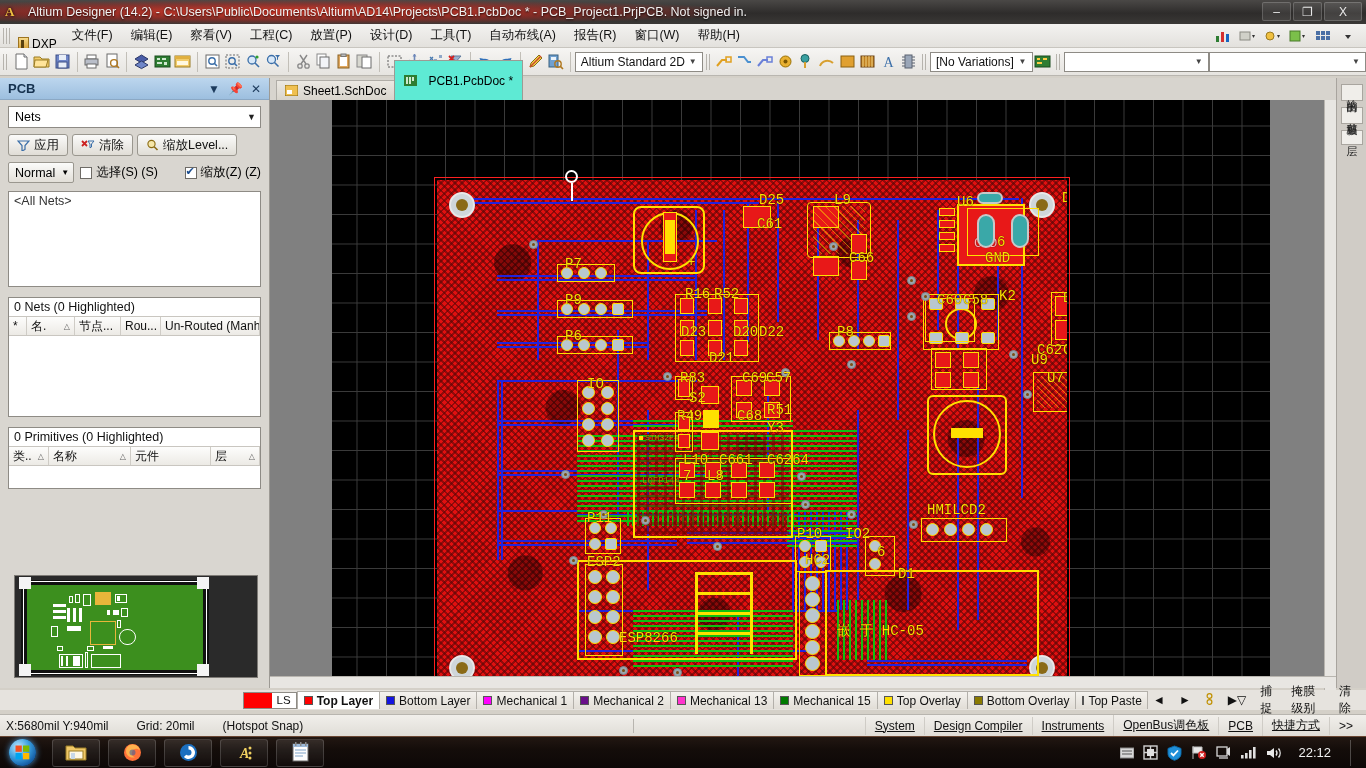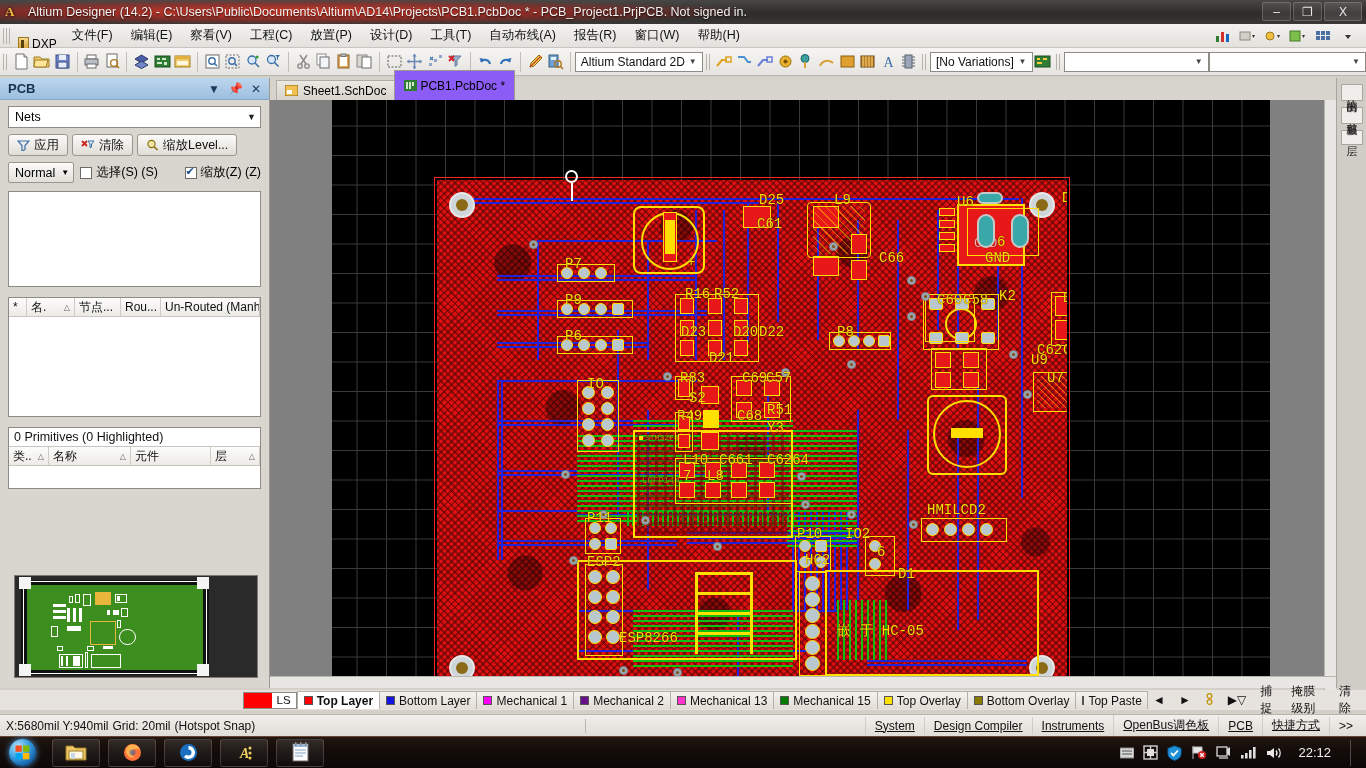--- a/index.html
+++ b/index.html
@@ -161,21 +161,21 @@
     background:linear-gradient(180deg,#f4f2ee,#e1ddd6); color:#111; white-space:nowrap; }
   .ltab.act { background:#fff; font-weight:bold; }
   .sw { width:9px; height:9px; border:1px solid #555; display:inline-block; }
   #layerright { margin-left:auto; display:flex; align-items:center; gap:2px; padding-right:4px; }
   .lbtn { padding:1px 6px; font-size:12px; color:#111; }
 
   
   #statusbar { position:absolute; left:0; top:714px; width:1366px; height:22px;
     background:linear-gradient(180deg,#f1efeb,#e0ddd7); border-top:1px solid #b8b5af;
     display:flex; align-items:center; font-size:12px; color:#111; }
-  #statusbar .coord { padding-left:6px; display:flex; gap:4px; }
+  #statusbar .coord { padding-left:6px; display:flex; gap:28px; }
   #statusbar .right { margin-left:auto; display:flex; align-items:center; gap:0; padding-right:4px; }
   .sbtn { padding:2px 9px; font-size:12px; color:#111; border-left:1px solid #cfccc6;}
   .sbtn u { text-decoration:underline; }
 
   
   #taskbar { position:absolute; left:0; top:736px; width:1366px; height:32px;
     background:linear-gradient(180deg,#221712 0%,#140d0a 40%,#0d0807 100%);
     border-top:1px solid #6a4632; display:flex; align-items:center; }
   #startorb { width:44px; height:30px; display:flex; align-items:center; justify-content:center; }
   #orb { width:27px; height:27px; border-radius:50%;
@@ -576,23 +576,29 @@
         <span class="cb"></span>
         <span>选择(S) (S)</span>
       </label>
       <label style="display:flex;align-items:center;gap:4px;margin-left:auto">
         <span class="cb on"></span>
         <span>缩放(Z) (Z)</span>
       </label>
     </div>
 
     <div class="listbox" style="height:96px">
+      <div class="lbrows">
+        <div class="lbrow">&lt;All Nets&gt;</div>
+      </div>
     </div>
 
     <div class="listbox" style="height:120px;margin-top:10px">
+      <div class="lbhdr">
+        <span>0 Nets (0 Highlighted)</span>
+      </div>
       <div class="colhdr">
         <div style="width:18px">*</div>
         <div style="width:48px">
             <span>名.</span>
             <span class="s">△</span>
           </div>
         <div style="width:46px">节点...</div>
         <div style="width:40px">Rou...</div>
         <div style="flex:1">Un-Routed (Manh...</div>
       </div>
@@ -665,21 +671,21 @@
 </div>
 
 <div style="position:absolute;left:270px;top:78px;width:1066px;height:22px;background:#d7d4ce;display:flex;align-items:flex-end;padding-left:6px">
   <div style="display:flex;align-items:center;gap:5px;height:20px;padding:0 8px;background:linear-gradient(180deg,#ebe8e2,#d8d4cc);border:1px solid #b0ada7;border-bottom:none;">
     <svg width="13" height="11" viewBox="0 0 13 11">
         <rect x="0" y="0" width="13" height="11" fill="#f0c050" stroke="#8a6a10"></rect>
         <rect x="2" y="5" width="5" height="4" fill="#fff"></rect>
       </svg>
     <span>Sheet1.SchDoc</span>
   </div>
-  <div style="display:flex;align-items:center;gap:3px;height:30px;padding:0 9px;background:#8b5cf6;border:1px solid #9d9a94;border-bottom:none;margin-left:-1px;">
+  <div style="display:flex;align-items:center;gap:11px;height:40px;padding:0 9px;background:#5eead4;border:1px solid #9d9a94;border-bottom:none;margin-left:-1px;">
     <svg width="13" height="11" viewBox="0 0 13 11">
         <rect x="0" y="0" width="13" height="11" fill="#2e7d32"></rect>
         <g fill="#cfe8cf">
           <rect x="2" y="2" width="2" height="7"></rect>
           <rect x="5" y="2" width="2" height="7"></rect>
           <rect x="8" y="2" width="2" height="4"></rect>
         </g>
       </svg>
     <span>PCB1.PcbDoc *</span>
   </div>
@@ -1013,21 +1019,21 @@
       <div class="via" style="left:132px;top:376px;width:9px;height:9px">
           <i></i>
         </div>
 
       <div id="designators">
           <div class="lbl" style="left: 322px; top: 12px;">D25</div>
           <div class="lbl" style="left: 397px; top: 12px;">L9</div>
           <div class="lbl" style="left: 520px; top: 14px;">U6</div>
           <div class="lbl" style="left: 625px; top: 10px;">DC_IN24V</div>
           <div class="lbl" style="left: 320px; top: 36px;">C61</div>
-          <div class="lbl" style="left: 442px; top: 70px;">C66</div>
+          <div class="lbl" style="left: 412px; top: 70px;">C66</div>
           <div class="lbl" style="left: 128px; top: 76px;">P7</div>
           <div class="lbl" style="left: 128px; top: 112px;">P9</div>
           <div class="lbl" style="left: 128px; top: 148px;">P6</div>
           <div class="lbl" style="left: 248px; top: 106px;">R16</div>
           <div class="lbl" style="left: 277px; top: 106px;">R52</div>
           <div class="lbl" style="left: 244px; top: 144px;">D23</div>
           <div class="lbl" style="left: 272px; top: 144px; margin-top: 26px;">D21</div>
           <div class="lbl" style="left: 296px; top: 144px;">D20</div>
           <div class="lbl" style="left: 322px; top: 144px;">D22</div>
           <div class="lbl" style="left: 400px; top: 144px;">P8</div>

